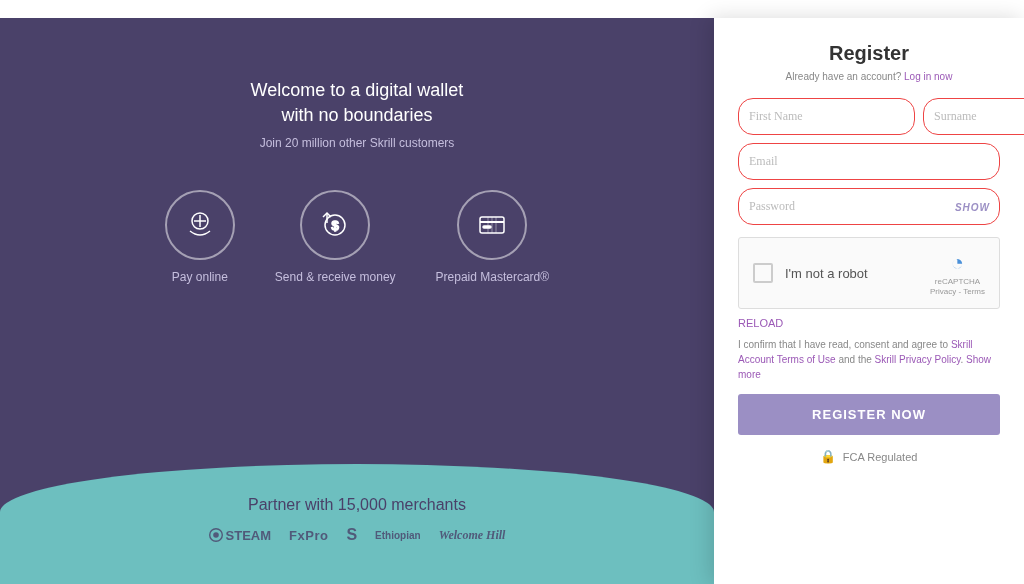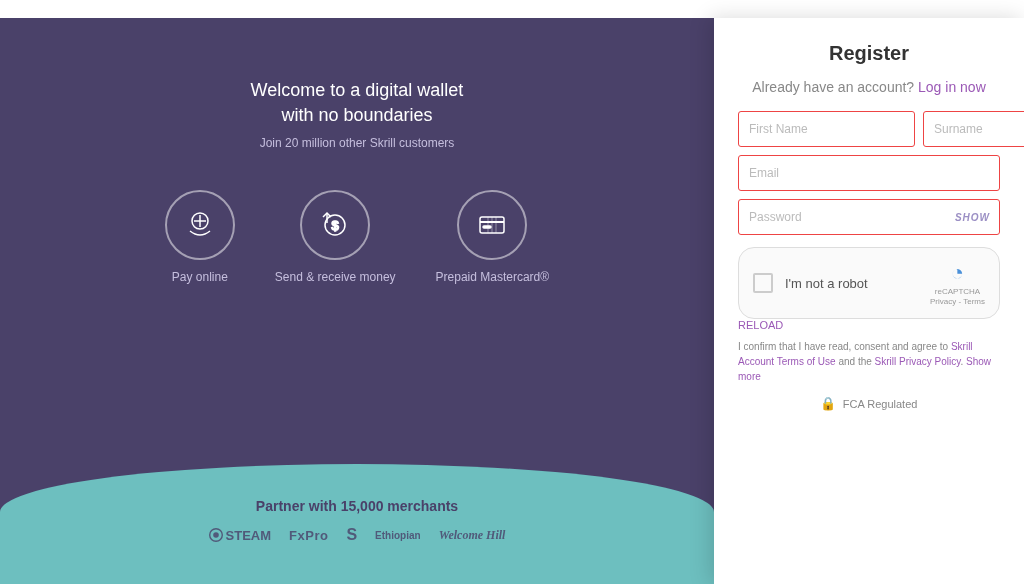--- a/index.html
+++ b/index.html
@@ -109,23 +109,22 @@
       left: 0;
       right: 0;
       z-index: 3;
       display: flex;
       flex-direction: column;
       align-items: center;
       gap: 12px;
     }
     .partner-text {
       color: #4a4169;
-      font-size: 14px;
+      font-size: 16px;
       text-align: right;
-      font-weight: bold;
     }
     .partner-logos {
       display: flex;
       align-items: center;
       gap: 18px;
     }
     .partner-logo {
       color: #4a4169;
       font-size: 11px;
       font-weight: bold;
@@ -142,46 +141,47 @@
       align-items: center;
       padding: 24px 24px 16px 24px;
       box-shadow: -4px 0 20px rgba(0,0,0,0.15);
       position: relative;
       z-index: 10;
     }
     .register-title {
       font-size: 20px;
       font-weight: 600;
       color: #333;
-      margin-bottom: 14px;
+      margin-bottom: 6px;
     }
     .login-row {
-      font-size: 14px;
+      font-size: 10px;
       color: #888;
       margin-bottom: 16px;
     }
     .login-link {
       color: #9b59b6;
       cursor: pointer;
       text-decoration: none;
     }
     .form-row {
       display: flex;
       gap: 8px;
       width: 100%;
       margin-bottom: 8px;
     }
     .form-input {
       border: 1.5px solid #e44;
-      border-radius: 3px;
+      border-radius: 15px;
       padding: 10px 10px;
       font-size: 12px;
       color: #aaa;
       outline: none;
       background: #fff;
+      font-family: Liberation Serif, serif;
     }
     .form-input::placeholder {
       color: #bbb;
       font-size: 12px;
     }
     .input-half {
       flex: 1;
     }
     .input-full {
       width: 100%;
@@ -205,25 +205,26 @@
       cursor: pointer;
       letter-spacing: 1px;
       font-weight: 600;
       background: none;
       border: none;
       font-style: italic;
     }
     .captcha-box {
       width: 100%;
       border: 1px solid #ddd;
-      border-radius: 16px;
+      border-radius: 3px;
       padding: 12px 14px;
       display: flex;
       align-items: center;
       justify-content: space-between;
+      margin-bottom: 8px;
       background: #fafafa;
     }
     .captcha-left {
       display: flex;
       align-items: center;
       gap: 12px;
     }
     .captcha-checkbox {
       width: 20px;
       height: 20px;
@@ -405,20 +406,21 @@
           <span class="captcha-brand">Privacy - Terms</span>
         </div>
       </div>
 
       <a class="reload-link">RELOAD</a>
 
       <div class="terms-text">
         I confirm that I have read, consent and agree to <a class="terms-link">Skrill Account Terms of Use</a> and the <a class="terms-link">Skrill Privacy Policy</a>. <a class="terms-link">Show more</a>
       </div>
 
+      <button class="register-btn">REGISTER NOW</button>
 
       <div class="fca-row">
         <span class="lock-icon">🔒</span>
         <span>FCA Regulated</span>
       </div>
     </div>
 
   </div>
 </div>
 

